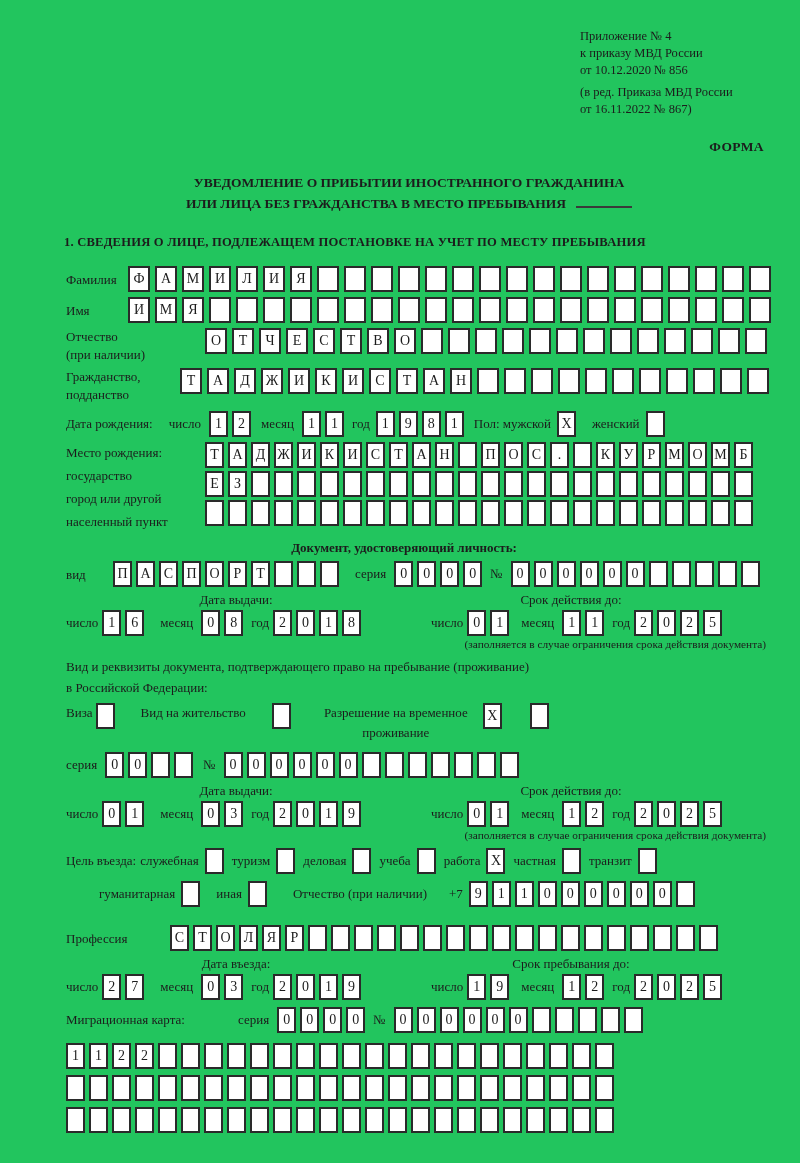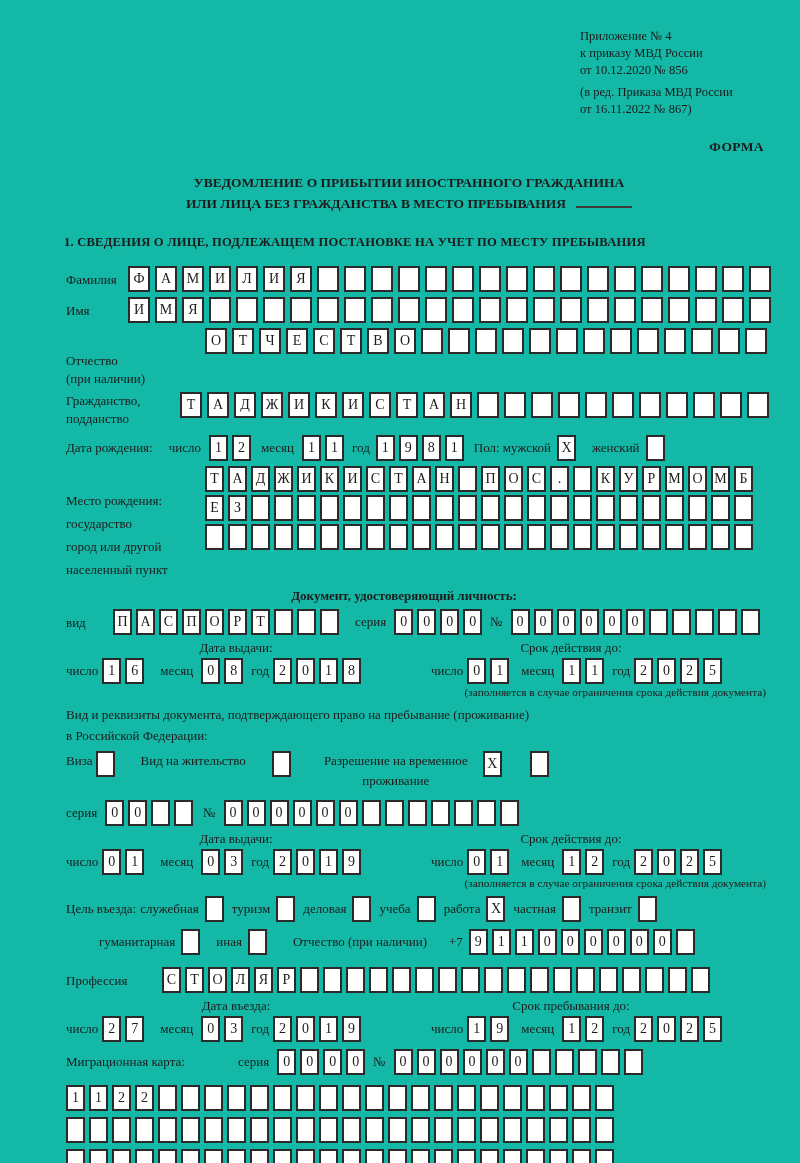--- a/index.html
+++ b/index.html
@@ -1,33 +1,33 @@
 <!DOCTYPE html>
 <html><head>
 <meta charset="utf-8">
 <style>
   * { margin:0; padding:0; box-sizing:border-box; }
   html,body { background:#fff; }
   .page {
-    width:800px; height:1163px; background:#14b8a6; color:#1c1c1c;
+    width:800px; height:1163px; background:#22c55e; color:#1c1c1c;
     font-family:"Liberation Serif","DejaVu Serif",serif;
     padding:28px 28px 10px 66px; overflow:hidden; position:relative;
   }
   .refblock { margin-left:514px; font-size:12.5px; line-height:1.35; }
   .refblock .gap { margin-top:5px; }
   .forma { text-align:right; font-weight:bold; font-size:13.5px; margin-top:22px; padding-right:8px; letter-spacing:.4px; }
   .title { text-align:center; font-weight:bold; font-size:13.5px; margin-top:18px; line-height:1.55; margin-left:-20px; }
   .uline { display:inline-block; width:56px; border-bottom:2px solid #3a3a3a; height:13px; margin-left:10px; }
   .sect { font-weight:bold; font-size:12.6px; margin-top:20px; margin-left:-2px; letter-spacing:.2px; }
 
   .frow { display:flex; align-items:flex-start; margin-top:5px; }
   .aic { align-items:center; }
   .lbl { font-size:13px; line-height:1.35; flex:none; }
   .padlbl { padding-top:5px; }
-  .w62 { width:62px; } .w114 { width:114px; } .w139 { width:139px;margin-top:24px; } .w110 { width:110px; } .w47 { width:47px; } .w150 { width:150px; }
+  .w62 { width:62px; } .w114 { width:114px; } .w139 { width:139px; } .w110 { width:110px; } .w47 { width:47px; } .w150 { width:150px; }
 
   .boxes { display:flex; flex:none; }
   .cbox {
     width:19px; height:26px; border:2px solid #2a2a2a; background:#fff;
     display:inline-flex; align-items:center; justify-content:center;
     margin-right:4px; font-size:14px; line-height:1; flex:none;
   }
   .lg .cbox { width:22px; margin-right:5px; }
   .chk { margin-left:6px; }
   .stack { display:flex; flex-direction:column; }
@@ -561,21 +561,21 @@
         <div class="cbox">0</div>
         <div class="cbox">0</div>
         <div class="cbox">0</div>
         <div class="cbox">0</div>
         <div class="cbox">0</div>
         <div class="cbox">0</div>
         <div class="cbox"></div>
       </div>
   </div>
 
-  <div class="frow" style="margin-top:12px;">
+  <div class="frow" style="margin-top:18px;gap:8px;">
     <div class="lbl w62 padlbl" style="width:96px;">Профессия</div>
     <div class="boxes">
         <div class="cbox">С</div>
         <div class="cbox">Т</div>
         <div class="cbox">О</div>
         <div class="cbox">Л</div>
         <div class="cbox">Я</div>
         <div class="cbox">Р</div>
         <div class="cbox"></div>
         <div class="cbox"></div>

